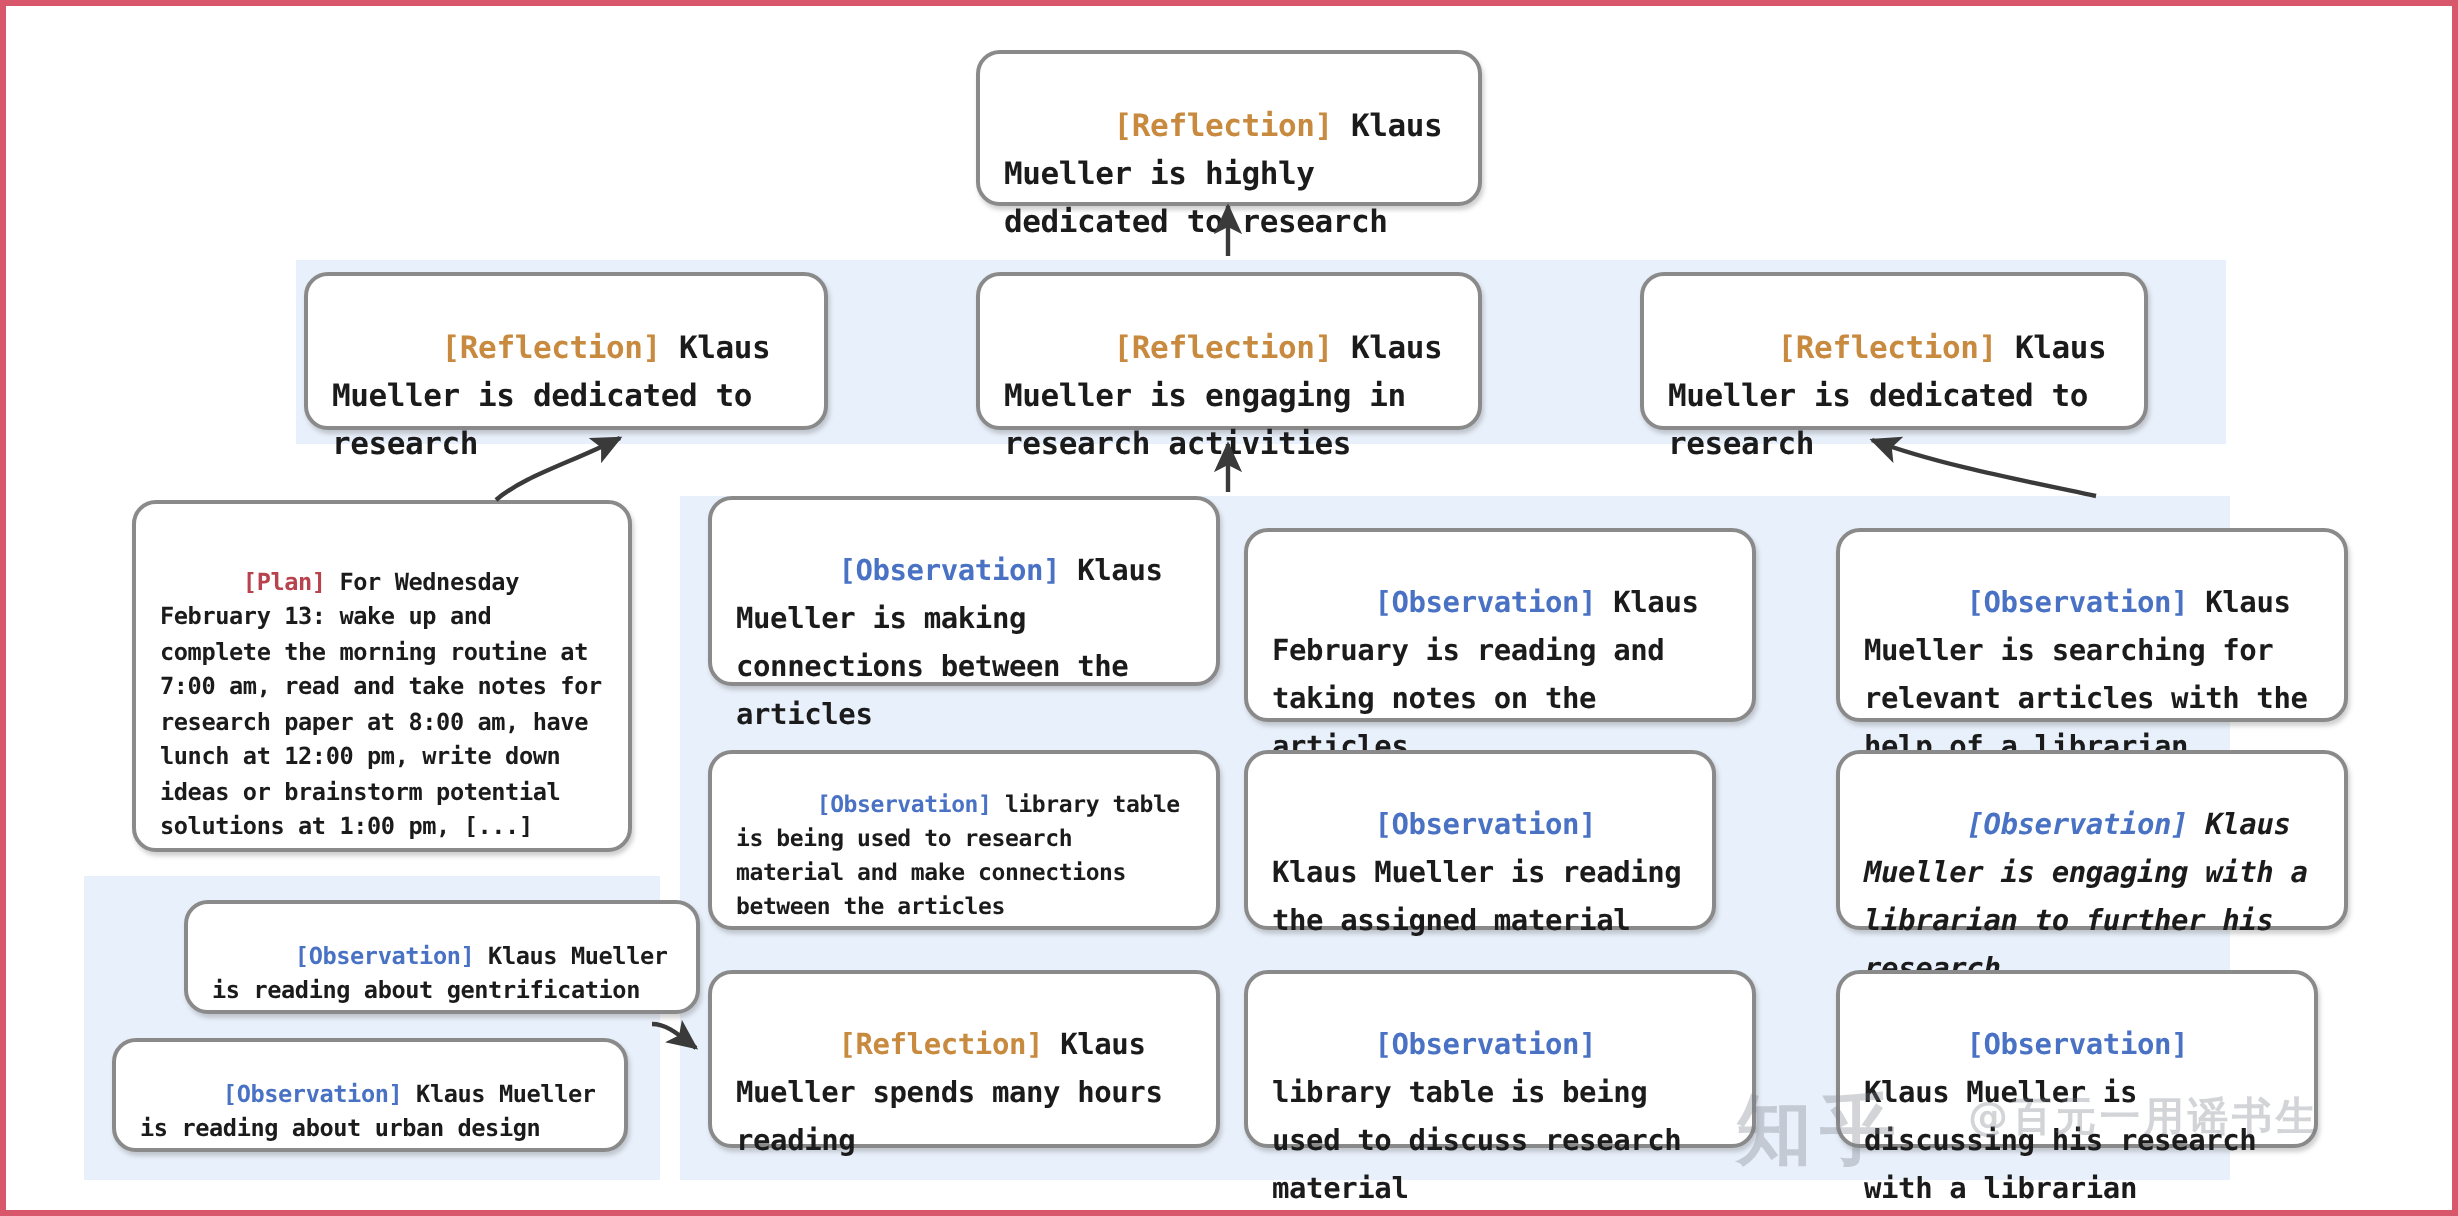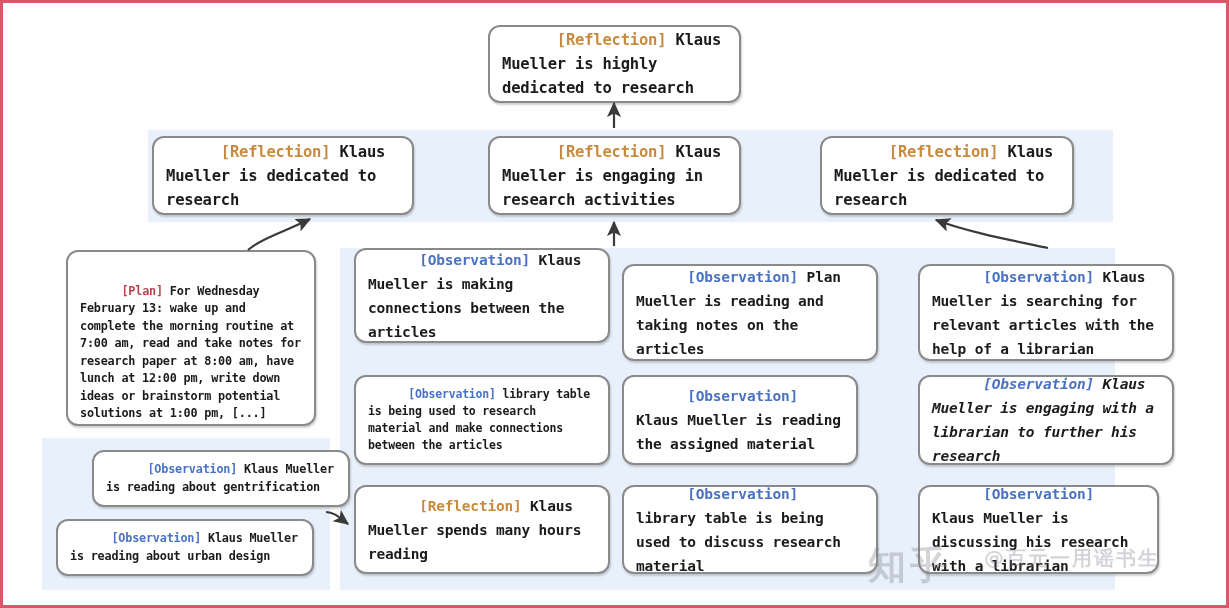--- a/index.html
+++ b/index.html
@@ -37,21 +37,21 @@
   
   .node {
     position: absolute;
     box-sizing: border-box;
     background: #ffffff;
     border: 2px solid #8a8a8a;
     border-radius: 12px;
     z-index: 5;
     box-shadow: 1px 2px 2px rgba(120,120,120,0.35);
     display: flex;
-    align-items: center;
+    align-items: flex-start;
   }
   .node .txt {
     padding: 0 12px;
     width: 100%;
     box-sizing: border-box;
     font-weight: bold;
     color: #1b1b1b;
     letter-spacing: -0.2px;
     white-space: pre-wrap;
     word-break: normal;
@@ -169,21 +169,21 @@
   </div>
 
   <div class="node" style="left:354px; top:485px; width:256px; height:89px;">
     <div class="txt fs-14">
       <span class="tag tag-reflection">[Reflection]</span><span> Klaus Mueller spends many hours reading</span>
     </div>
   </div>
 
   <div class="node" style="left:622px; top:264px; width:256px; height:97px;">
     <div class="txt fs-14">
-      <span class="tag tag-observation">[Observation]</span><span> Plan Mueller is reading and taking notes on the articles</span>
+      <span class="tag tag-observation">[Observation]</span><span> Klaus February is reading and taking notes on the articles</span>
     </div>
   </div>
 
   <div class="node" style="left:622px; top:375px; width:236px; height:90px;">
     <div class="txt fs-14">
       <span class="tag tag-observation">[Observation]</span><span> Klaus Mueller is reading the assigned material</span>
     </div>
   </div>
 
   <div class="node" style="left:622px; top:485px; width:256px; height:89px;">

